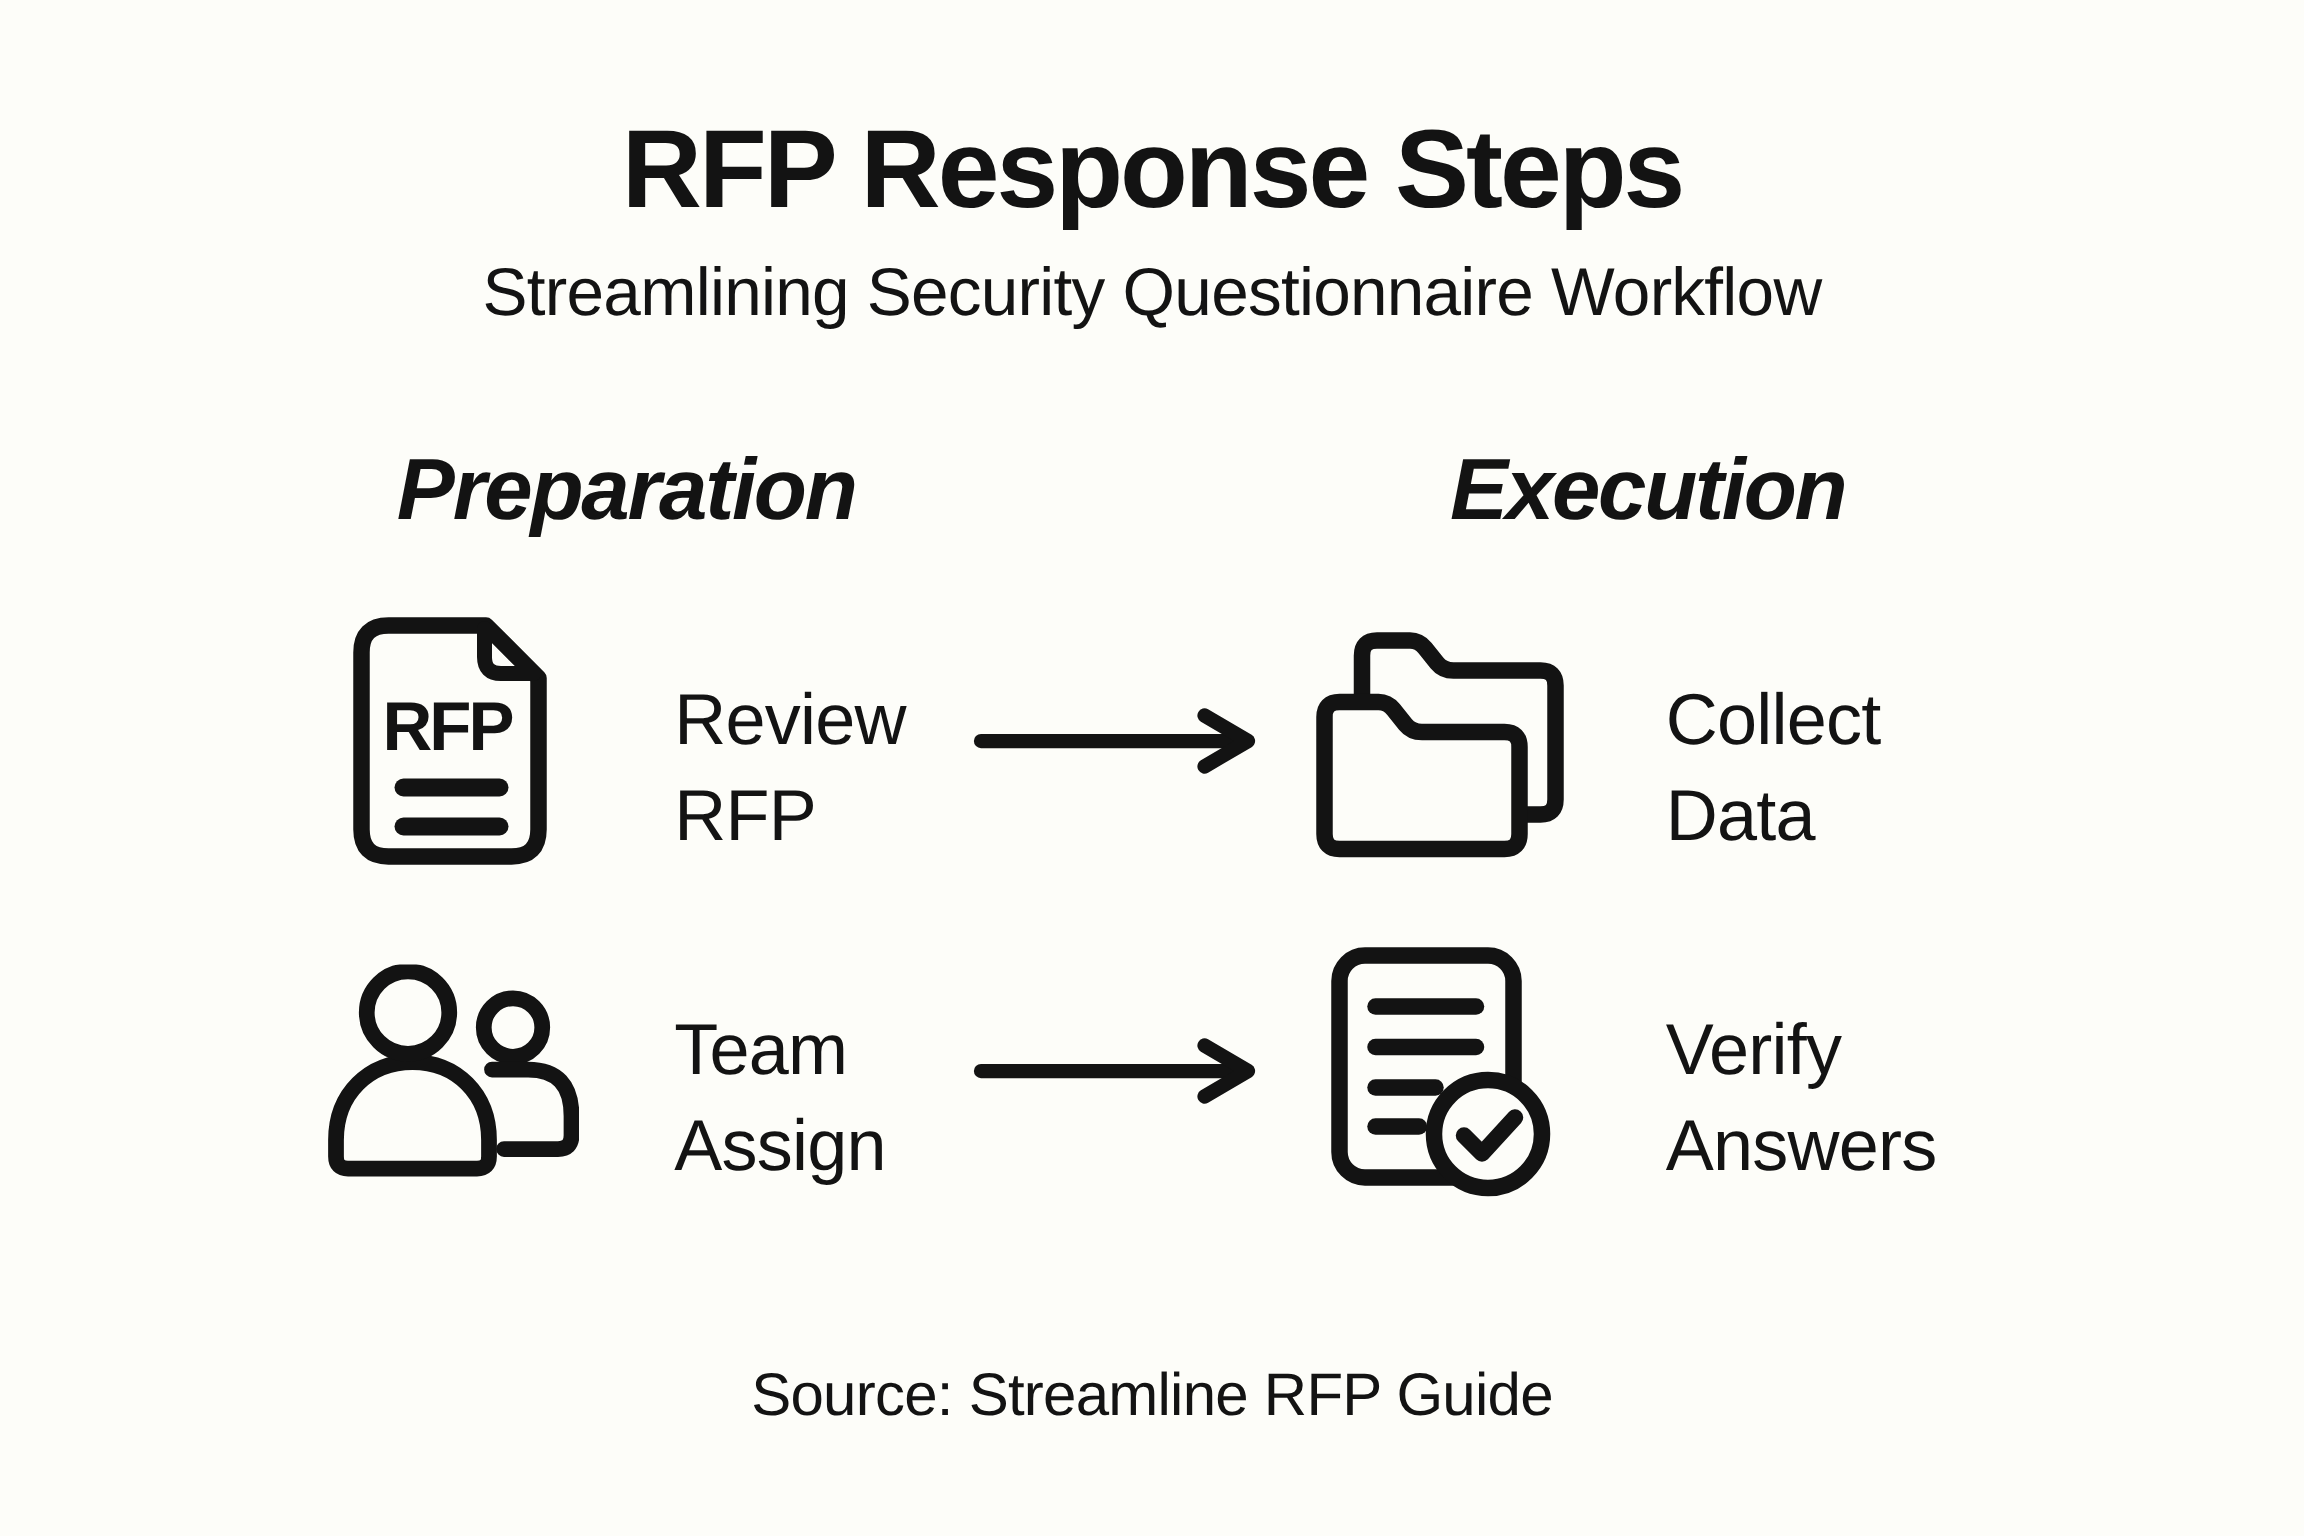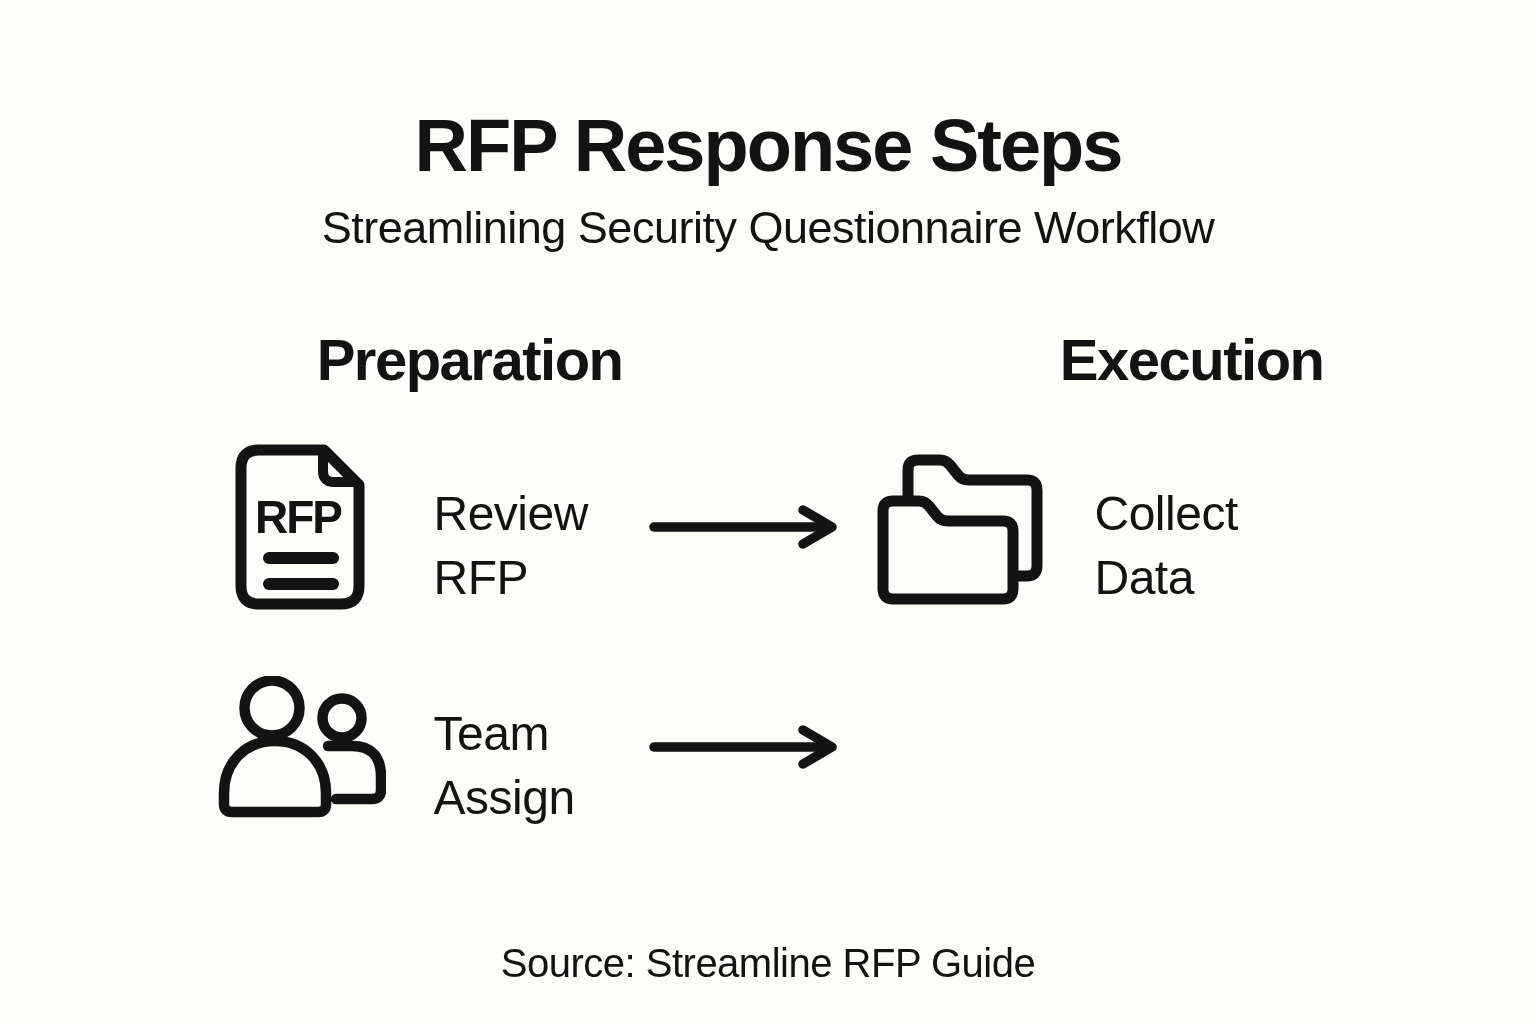--- a/index.html
+++ b/index.html
@@ -10,21 +10,21 @@
   html,body{ width:1536px; height:1024px; }
   body{
     background:var(--bg);
     color:var(--ink);
     font-family:"Liberation Sans","DejaVu Sans",sans-serif;
     overflow:hidden;
   }
   .page{ width:1536px; height:1024px; display:flex; flex-direction:column; }
 
   .title{
-    margin-top:105px;
+    margin-top:72px;
     text-align:center;
     font-size:74px;
     font-weight:700;
     letter-spacing:-2px;
     line-height:1.1;
   }
   .subtitle{
     margin-top:16px;
     text-align:center;
     font-size:45px;
@@ -38,27 +38,28 @@
     grid-template-columns:410px 215px 450px;
     column-gap:18px;
     row-gap:48px;
     align-items:center;
     justify-content:center;
   }
   .col-header{
     font-size:58px;
     font-weight:700;
     letter-spacing:-1.5px;
-    text-align:right;
+    text-align:center;
     align-self:end;
+    font-style:italic;
   }
   .step{
     display:flex;
     align-items:center;
-    gap:46px;
+    gap:62px;
     min-height:172px;
   }
   .icon-box{
     width:175px;
     height:172px;
     flex:none;
     display:flex;
     align-items:center;
     justify-content:center;
   }
@@ -152,18 +153,32 @@
       <div class="step-label">Team Assign</div>
     </div>
 
     <div class="arrow-cell">
       <svg width="200" height="44" viewBox="0 0 200 44">
         <line class="stroke" stroke-width="9.5" x1="6" y1="22" x2="178" y2="22"></line>
         <path class="stroke" stroke-width="9.5" d="M155 5 L184 22 L155 39"></path>
       </svg>
     </div>
 
+    <div class="step">
+      <div class="icon-box">
+        <svg width="150" height="168" viewBox="0 0 150 168">
+          <rect class="stroke" stroke-width="11" x="7" y="7" width="116" height="148" rx="17"></rect>
+          <line class="stroke" stroke-width="11" x1="31" y1="41" x2="98" y2="41"></line>
+          <line class="stroke" stroke-width="11" x1="31" y1="68" x2="98" y2="68"></line>
+          <line class="stroke" stroke-width="11" x1="31" y1="95" x2="71" y2="95"></line>
+          <line class="stroke" stroke-width="11" x1="31" y1="121" x2="60" y2="121"></line>
+          <circle class="stroke fill-bg" stroke-width="11" cx="106" cy="126" r="36"></circle>
+          <path class="stroke" stroke-width="11" d="M90 127 L102 139 L124 115"></path>
+        </svg>
+      </div>
+      <div class="step-label">Verify Answers</div>
+    </div>
 
   </div>
 
   <div class="source">Source: Streamline RFP Guide</div>
 
 </div>
 
 </body></html>

